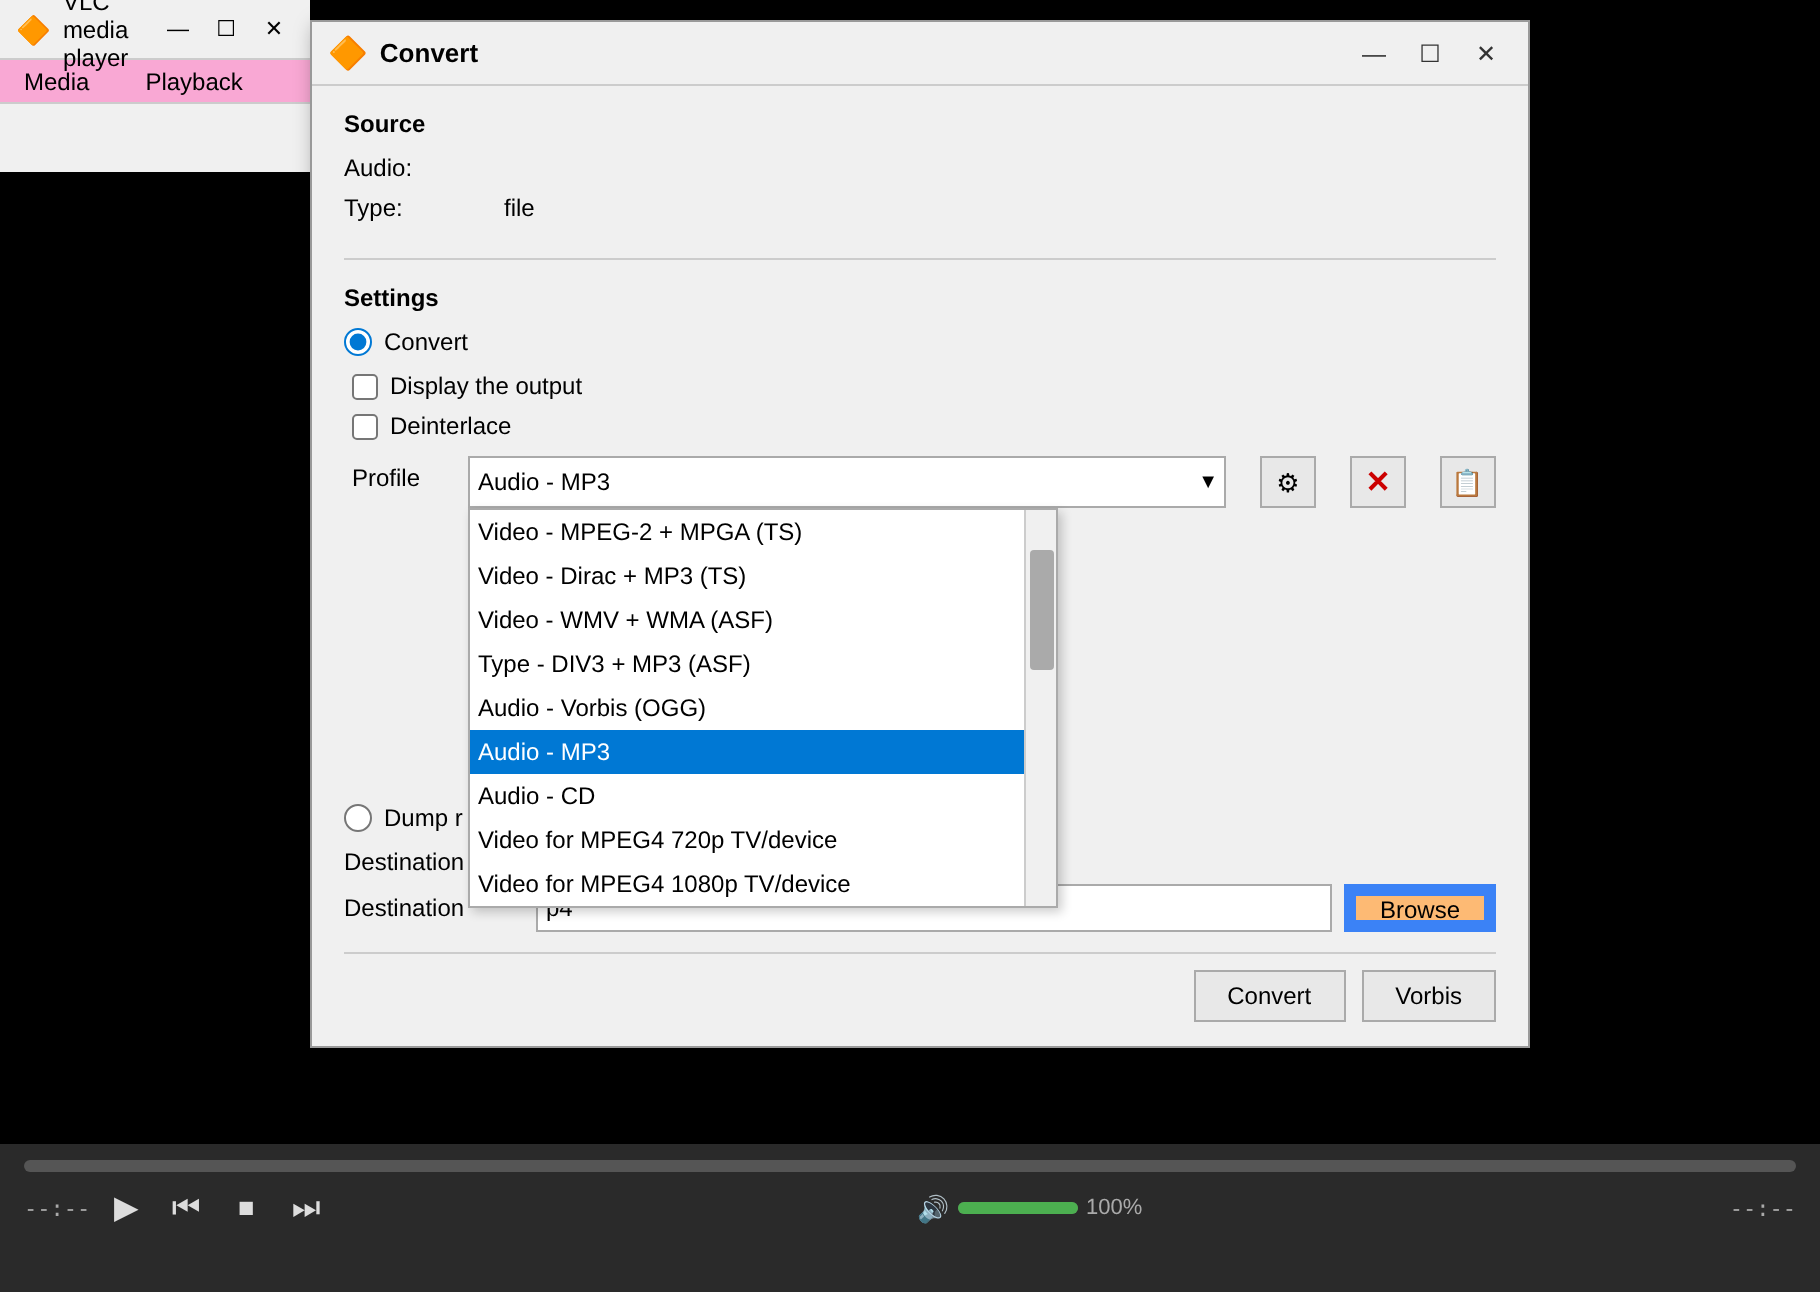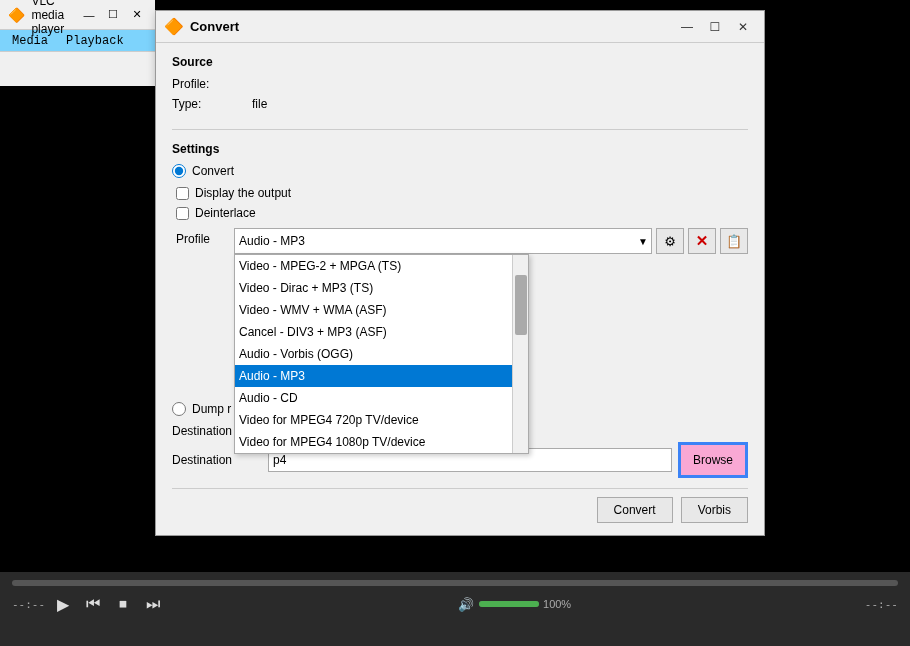--- a/index.html
+++ b/index.html
@@ -33,28 +33,27 @@
       display: flex;
       align-items: center;
       justify-content: center;
       font-size: 11px;
       cursor: pointer;
       border: none;
       background: transparent;
     }
 
     .vlc-menubar {
-      background: #7dd3fc;
+      background: #f9a8d4;
       height: 22px;
       display: flex;
       align-items: center;
       padding: 0 4px;
-      gap: 2px;
+      gap: 12px;
       border-bottom: 1px solid #ccc;
-      font-family: Liberation Mono, monospace;
     }
 
     .vlc-menu-item {
       padding: 2px 8px;
       font-size: 12px;
       cursor: pointer;
     }
 
     
     .dialog-overlay {
@@ -221,21 +220,21 @@
     }
 
     .profile-controls {
       flex: 1;
       position: relative;
     }
 
     .profile-select-wrapper {
       display: flex;
       align-items: center;
-      gap: 4px;
+      gap: 17px;
     }
 
     .icon-btn {
       width: 28px;
       height: 26px;
       border: 1px solid #aaa;
       background: #e8e8e8;
       display: flex;
       align-items: center;
       justify-content: center;
@@ -329,24 +328,24 @@
       flex: 1;
       height: 24px;
       border: 1px solid #aaa;
       background: #fff;
       padding: 0 4px;
       font-size: 12px;
       font-family: inherit;
     }
 
     .browse-btn {
-      height: 36px;
+      height: 24px;
       padding: 0 12px;
-      border: 3px solid #3b82f6;
-      background: #f9a8d4;
+      border: 6px solid #3b82f6;
+      background: #fdba74;
       font-size: 12px;
       cursor: pointer;
       font-family: inherit;
     }
 
     
     .dialog-footer {
       display: flex;
       justify-content: flex-end;
       gap: 8px;
@@ -527,21 +526,21 @@
         <button class="dialog-titlebar-btn">☐</button>
         <button class="dialog-titlebar-btn close">✕</button>
       </div>
     </div>
 
     <div class="dialog-body">
 
       <div class="source-section">
         <div class="section-title">Source</div>
         <div class="form-row">
-          <span class="form-label">Profile:</span>
+          <span class="form-label">Audio:</span>
         </div>
         <div class="form-row">
           <span class="form-label">Type:</span>
           <span class="type-value">file</span>
         </div>
       </div>
 
       <div class="settings-section">
         <div class="section-title">Settings</div>
 
@@ -569,21 +568,21 @@
                   <span>Audio - MP3</span>
                   <span style="position:absolute; right:4px; font-size:10px;">▼</span>
                 </div>
 
                 <div class="dropdown-list">
                   <div class="dropdown-scrollbar-wrapper">
                     <div class="dropdown-items">
                       <div class="dropdown-item">Video - MPEG-2 + MPGA (TS)</div>
                       <div class="dropdown-item">Video - Dirac + MP3 (TS)</div>
                       <div class="dropdown-item">Video - WMV + WMA (ASF)</div>
-                      <div class="dropdown-item">Cancel - DIV3 + MP3 (ASF)</div>
+                      <div class="dropdown-item">Type - DIV3 + MP3 (ASF)</div>
                       <div class="dropdown-item">Audio - Vorbis (OGG)</div>
                       <div class="dropdown-item selected">Audio - MP3</div>
                       <div class="dropdown-item">Audio - CD</div>
                       <div class="dropdown-item">Video for MPEG4 720p TV/device</div>
                       <div class="dropdown-item">Video for MPEG4 1080p TV/device</div>
                     </div>
                     <div class="dropdown-scrollbar">
                       <div class="scrollbar-thumb"></div>
                     </div>
                   </div>

